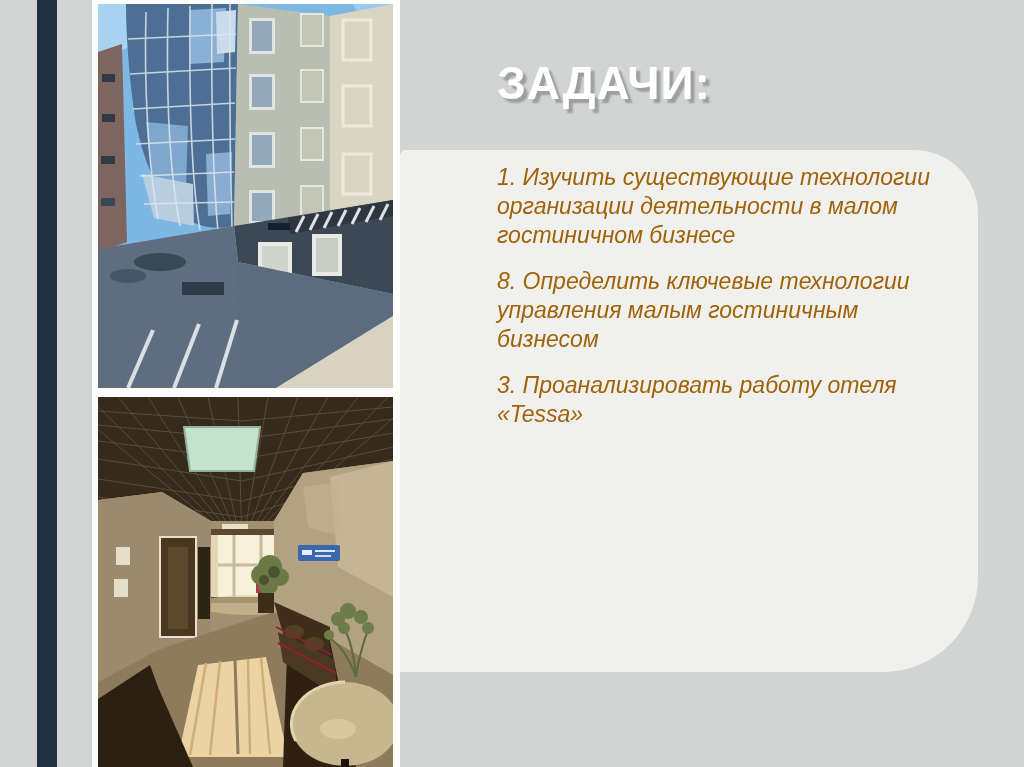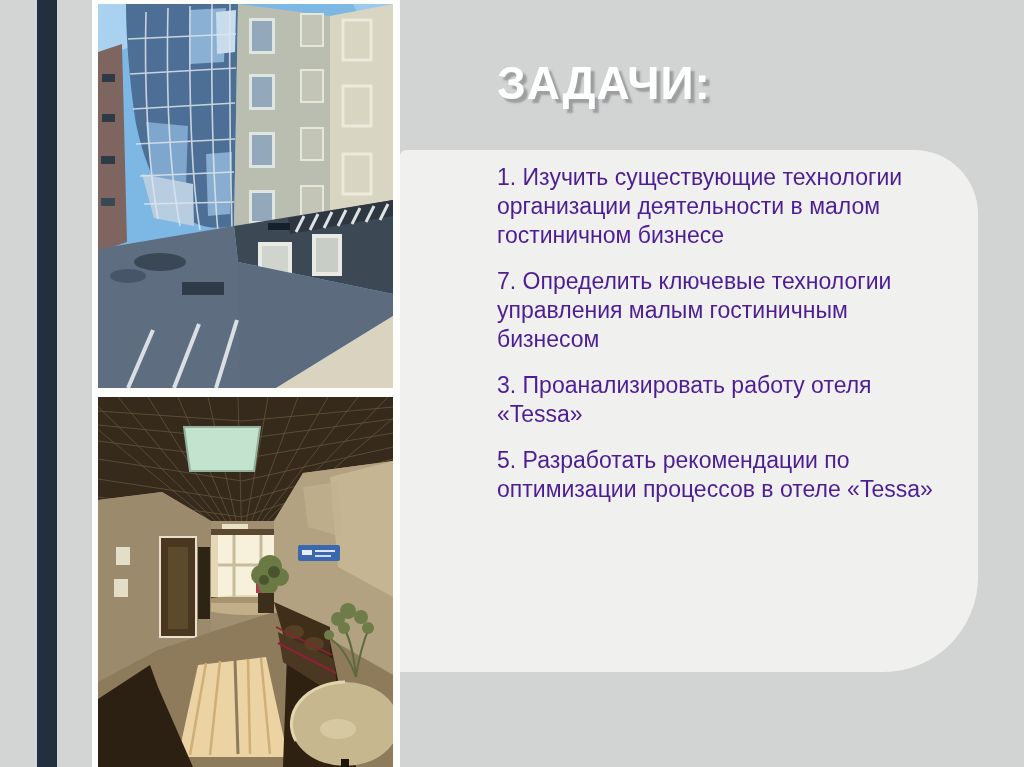--- a/index.html
+++ b/index.html
@@ -18,22 +18,22 @@
     position:absolute;left:400px;top:150px;width:578px;height:522px;
     background:#f0f1ef;border-radius:6px 64px 95px 0;
   }
   .title{
     position:absolute;left:497px;top:60px;margin:0;
     font-size:46px;font-weight:bold;letter-spacing:1px;line-height:1;
     color:#ffffff;text-shadow:4px 4px 2px #9c9ea0;text-align:right;
   }
   .tasks{position:absolute;left:497px;top:163px;width:448px;}
   .task{
-    margin:0 0 17px 0;font-size:23px;line-height:29px;
-    color:#4c1d95;
+    margin:0 0 17px 0;font-style:italic;font-size:23px;line-height:29px;
+    color:#a16207;
   }
   .photo{position:absolute;overflow:hidden;}
   .photo-top{left:98px;top:4px;width:295px;height:384px;}
   .photo-bottom{left:98px;top:397px;width:295px;height:370px;}
   .photo svg{display:block;width:100%;height:100%;}
 </style>
 </head>
 <body>
 
 <div class="slide">
@@ -41,23 +41,22 @@
   <div class="col-gray-1"></div>
   <div class="col-navy"></div>
   <div class="col-gray-2"></div>
   <div class="bg-right"></div>
   <div class="content-box"></div>
 
   <h1 class="title">ЗАДАЧИ:</h1>
 
   <div class="tasks">
     <p class="task">1. Изучить существующие технологии организации деятельности в малом гостиничном бизнесе</p>
-    <p class="task">7. Определить ключевые технологии управления малым гостиничным бизнесом</p>
+    <p class="task">8. Определить ключевые технологии управления малым гостиничным бизнесом</p>
     <p class="task">3. Проанализировать работу отеля «Tessa»</p>
-    <p class="task">5. Разработать рекомендации по оптимизации процессов в отеле «Tessa»</p>
   </div>
 
   <div class="photo photo-top">
     <svg viewBox="0 0 295 384" preserveAspectRatio="none">
 
       <rect x="0" y="0" width="295" height="384" fill="#7db8e5"></rect>
       <polygon points="0,0 70,0 40,40 0,55" fill="#a9d2f0"></polygon>
       <polygon points="255,0 295,0 295,22 262,14" fill="#9ccaee"></polygon>
 
       <polygon points="0,48 24,40 29,238 0,248" fill="#7e655f"></polygon>

